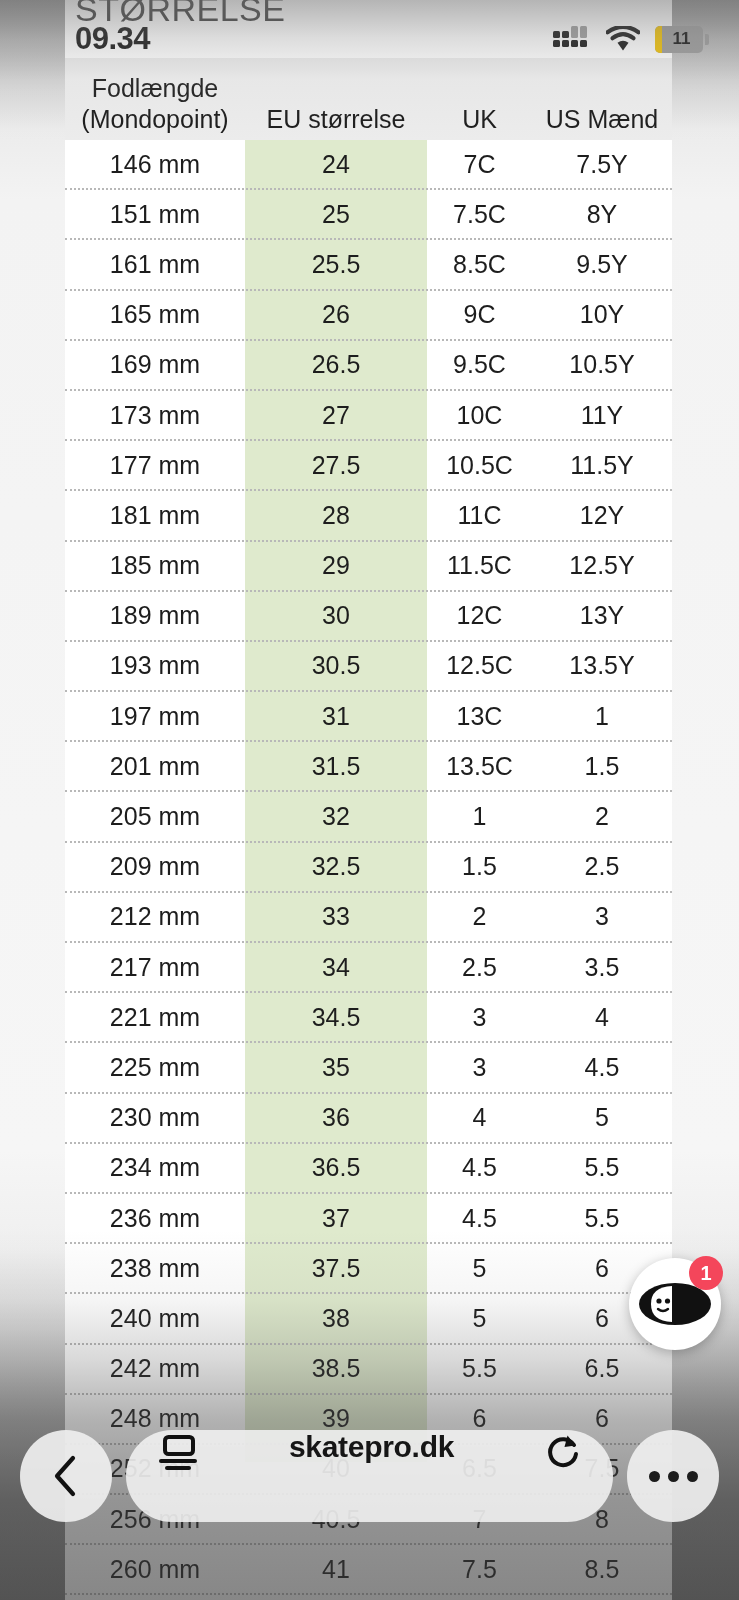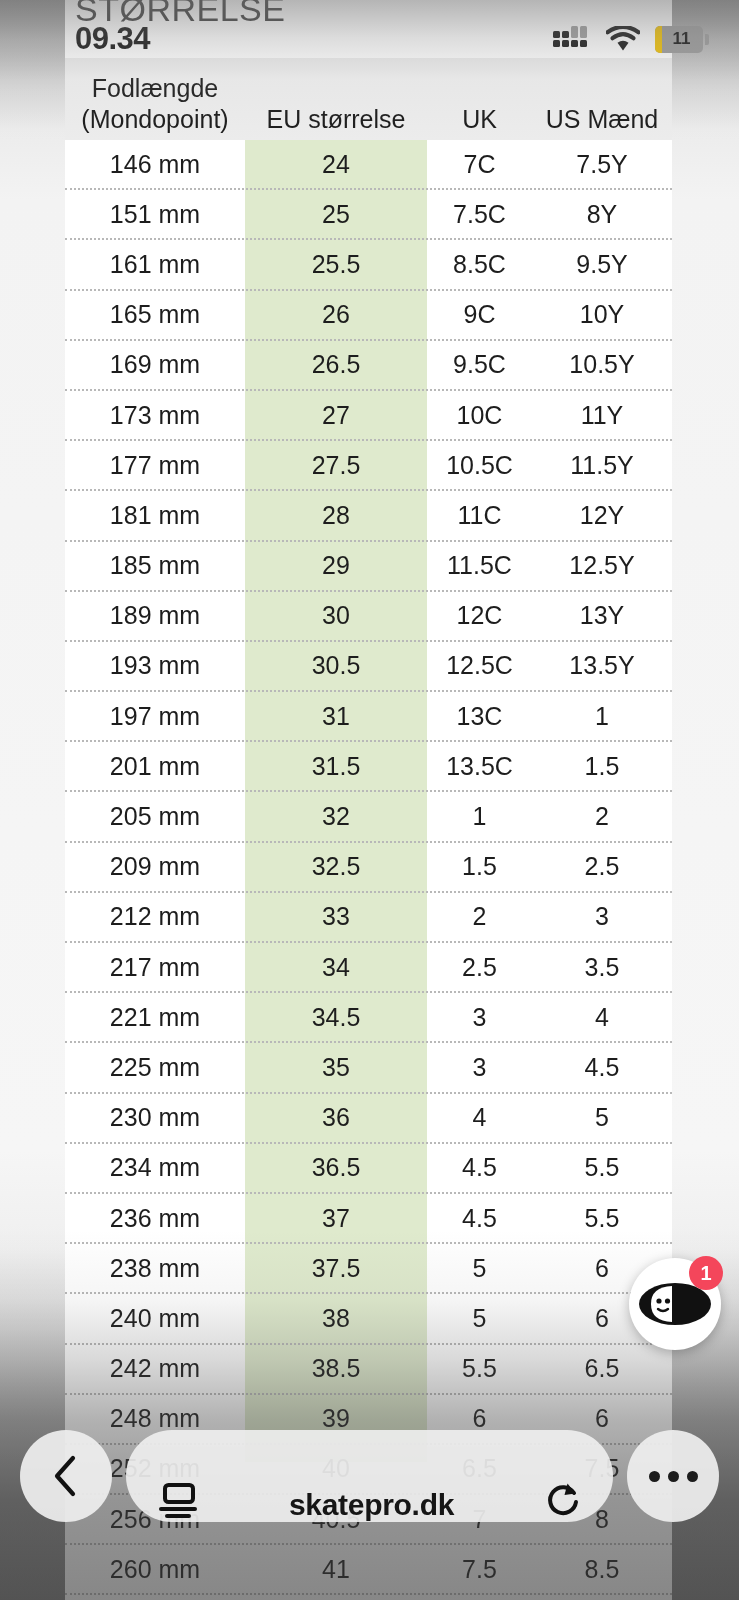--- a/index.html
+++ b/index.html
@@ -242,21 +242,21 @@
     align-items: center;
     justify-content: center;
     flex: none;
   }
   #url-pill {
     flex: 1;
     height: 92px;
     border-radius: 46px;
     background: rgba(240,240,240,0.90);
     display: flex;
-    align-items: flex-end;
+    align-items: flex-start;
     padding: 0 30px;
     gap: 16px;
   }
   #url-text {
     flex: 1;
     text-align: center;
     font-size: 30px;
     font-weight: 700;
     color: #161616;
     letter-spacing: -0.3px;

